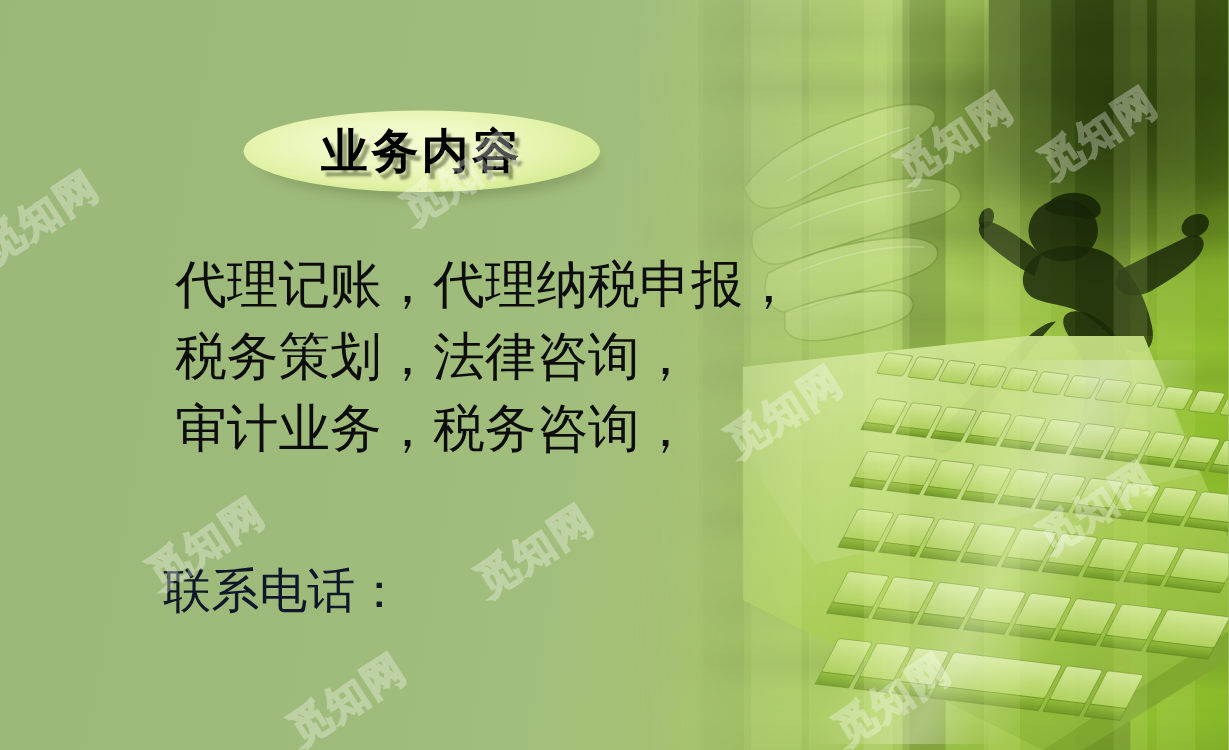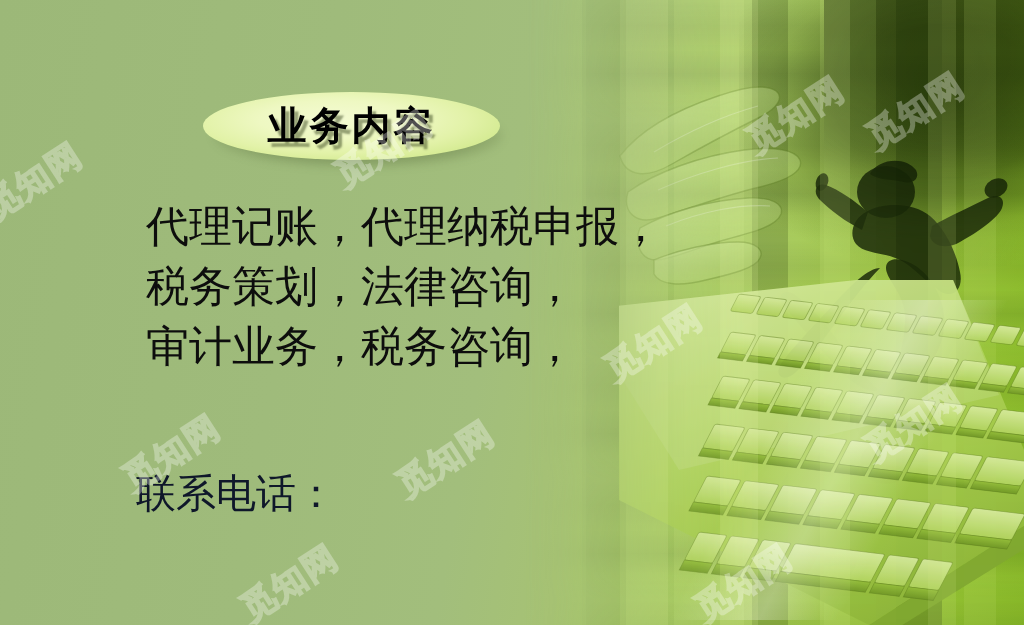--- a/index.html
+++ b/index.html
@@ -192,21 +192,21 @@
     letter-spacing: 3px;
     color: #000000;
     text-shadow: 4px 5px 2px rgba(55,70,30,0.50);
     white-space: nowrap;
   }
 
   
   .body-copy {
     position: absolute;
     left: 146px;
-    top: 196px;
+    top: 208px;
     width: 640px;
   }
   .line {
     font-family: "DejaVu Sans", "Liberation Sans", sans-serif;
     font-size: 43px;
     line-height: 60px;
     color: #0d0d0d;
     white-space: nowrap;
     letter-spacing: 0px;
   }

